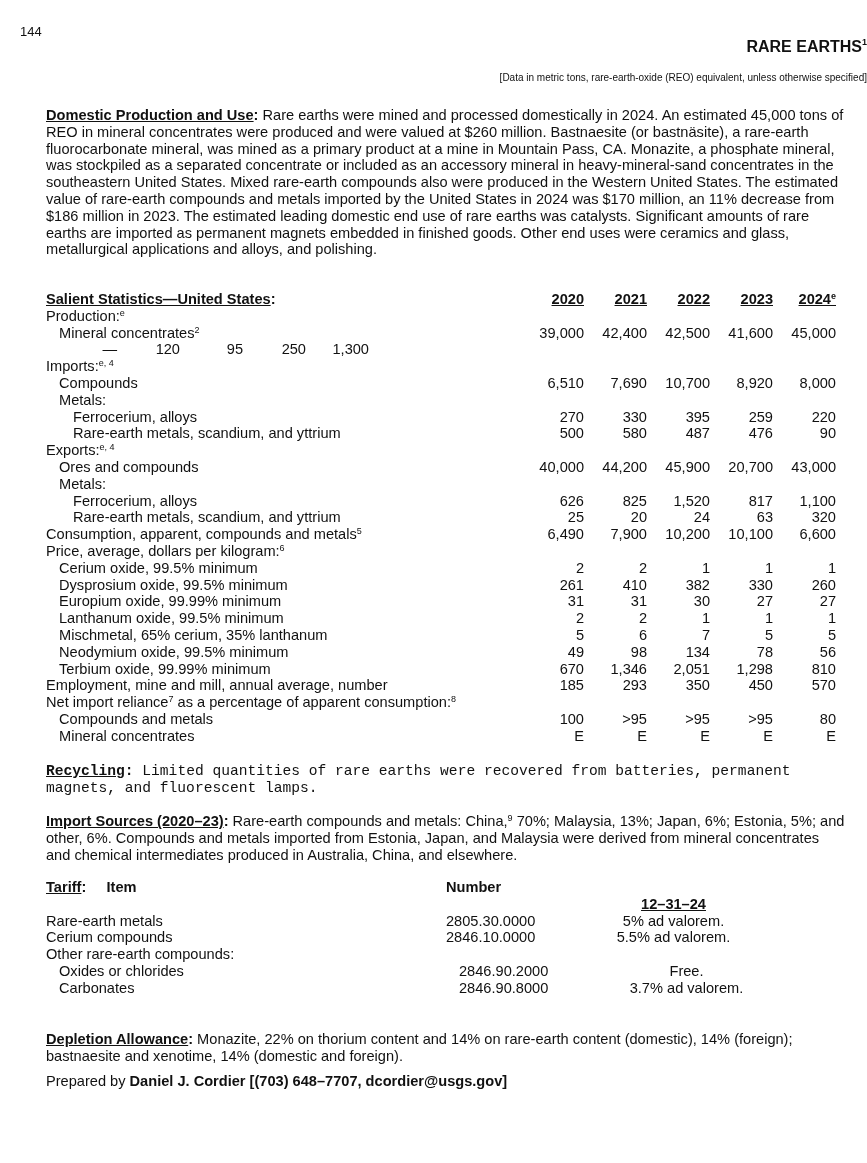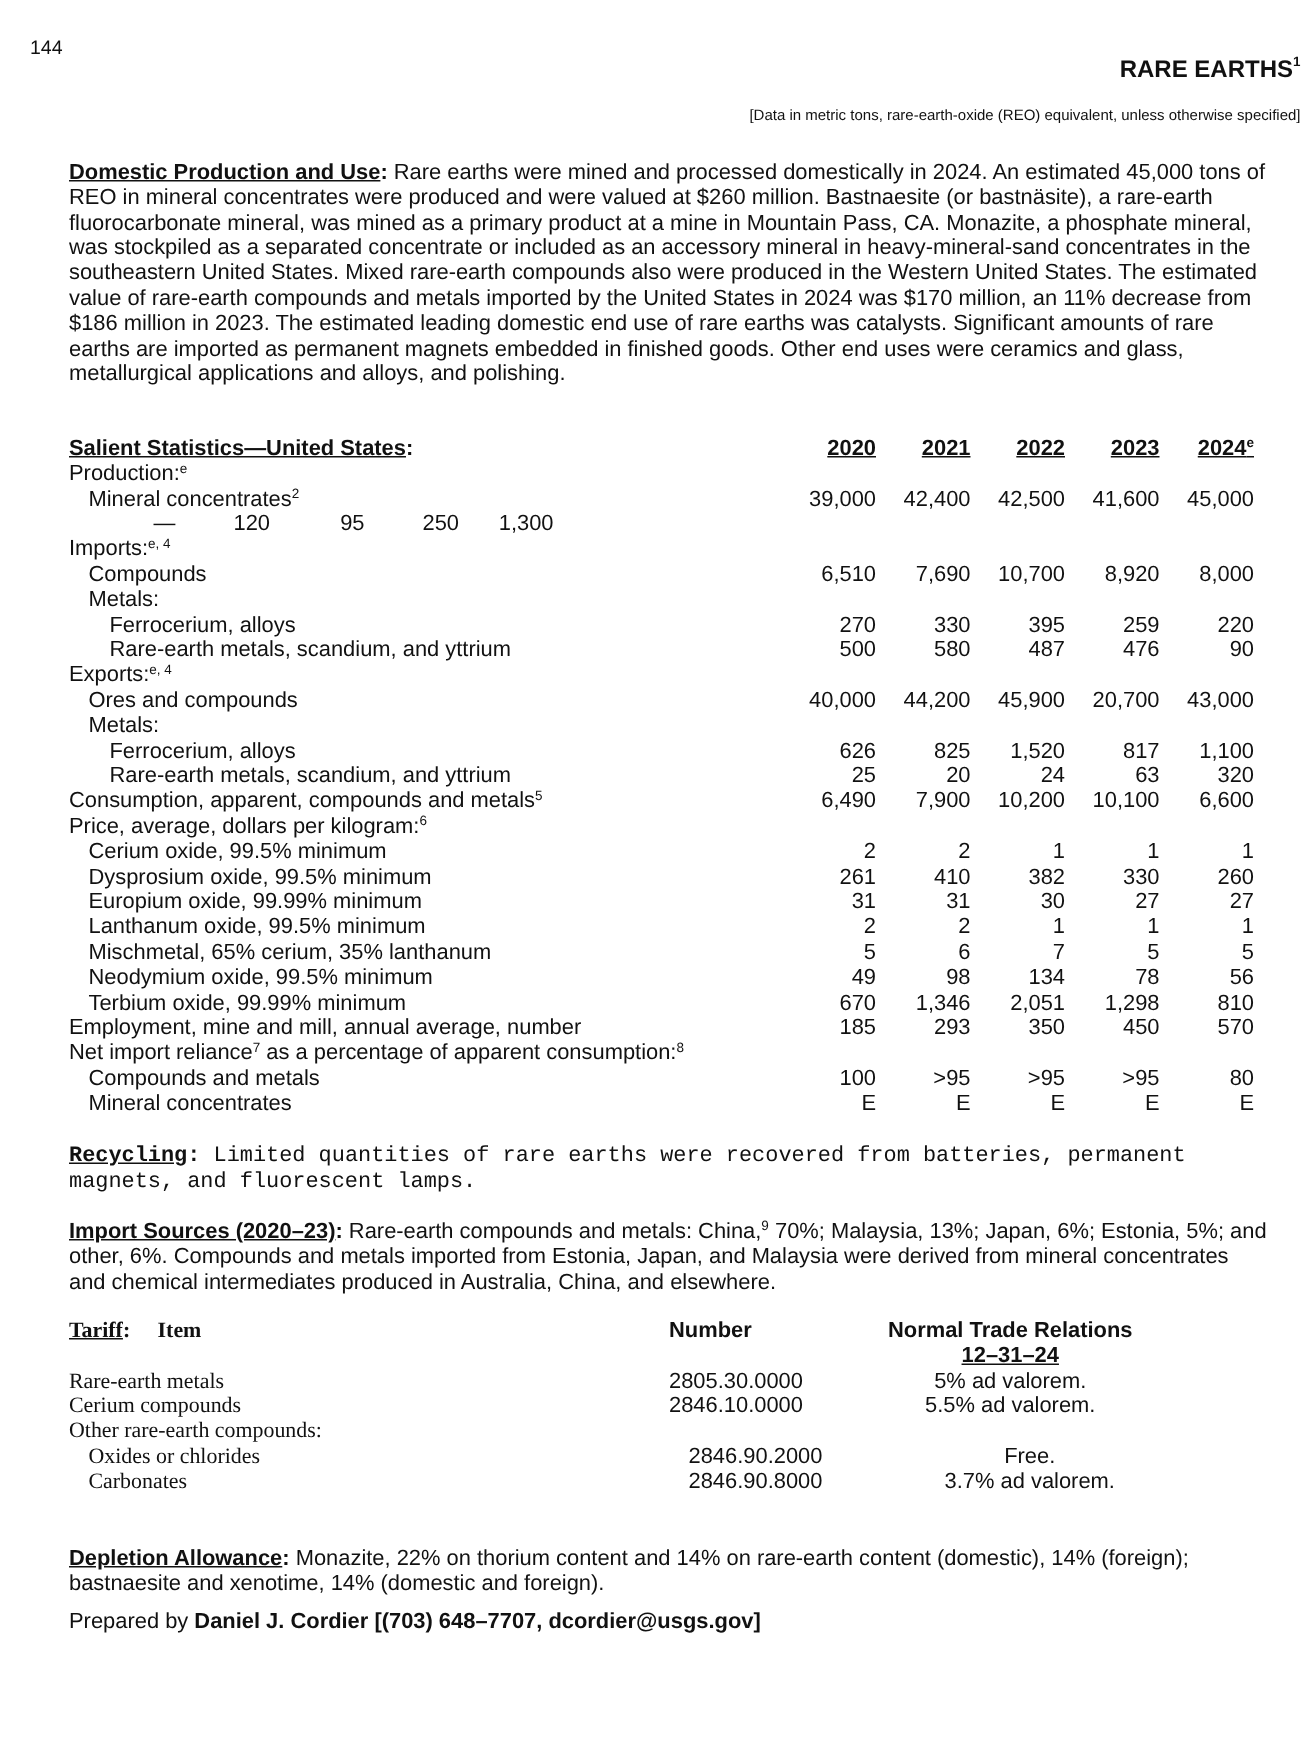--- a/index.html
+++ b/index.html
@@ -19,21 +19,21 @@
   .srow { display: flex; height: 16.8px; line-height: 16.8px; }
   .srow .lbl { flex: 1; white-space: nowrap; }
   .srow .v { width: 63px; text-align: right; }
   .srow .v:first-of-type { width: 71px; }
   .ind1 { padding-left: 13px; }
   .ind2 { padding-left: 27px; }
   .yh { font-weight: bold; text-decoration: underline; }
 
   .tariff { position: absolute; left: 46px; top: 879px; width: 800px; }
   .trow { display: flex; height: 16.8px; line-height: 16.8px; }
-  .trow .item { width: 400px; white-space: nowrap; font-family: Liberation Serif, serif; }
+  .trow .item { width: 400px; white-space: nowrap; }
   .trow .num { width: 105px; }
   .trow .rate { width: 245px; text-align: center; }
   .bold { font-weight: bold; }
   .ul { text-decoration: underline; }
   .footer { position: absolute; left: 46px; top: 1073px; }
 </style>
 </head>
 <body>
 
 <div class="page-num">144</div>
@@ -269,21 +269,20 @@
 </div>
 
 <div class="para" style="top:813px;">
   <span class="head">Import Sources (2020–23)</span><span class="head-colon">:</span><span> Rare-earth compounds and metals: China,</span><sup>9</sup><span> 70%; Malaysia, 13%; Japan, 6%; Estonia, 5%; and other, 6%. Compounds and metals imported from Estonia, Japan, and Malaysia were derived from mineral concentrates and chemical intermediates produced in Australia, China, and elsewhere.</span>
 </div>
 
 <div class="tariff">
   <div class="trow bold">
     <span class="item"><span class="ul">Tariff</span>:&nbsp;&nbsp;&nbsp;&nbsp;&nbsp;<span>Item</span></span>
     <span class="num" style="text-align:left;">Number</span>
-    <span class="rate">Normal Trade Relations</span>
   </div>
   <div class="trow bold">
     <span class="item"></span>
       <span class="num"></span>
     <span class="rate"><span class="ul">12–31–24</span></span>
   </div>
   <div id="tariff-body">
       <div class="trow">
         <span class="item">Rare-earth metals</span>
         <span class="num">2805.30.0000</span>

